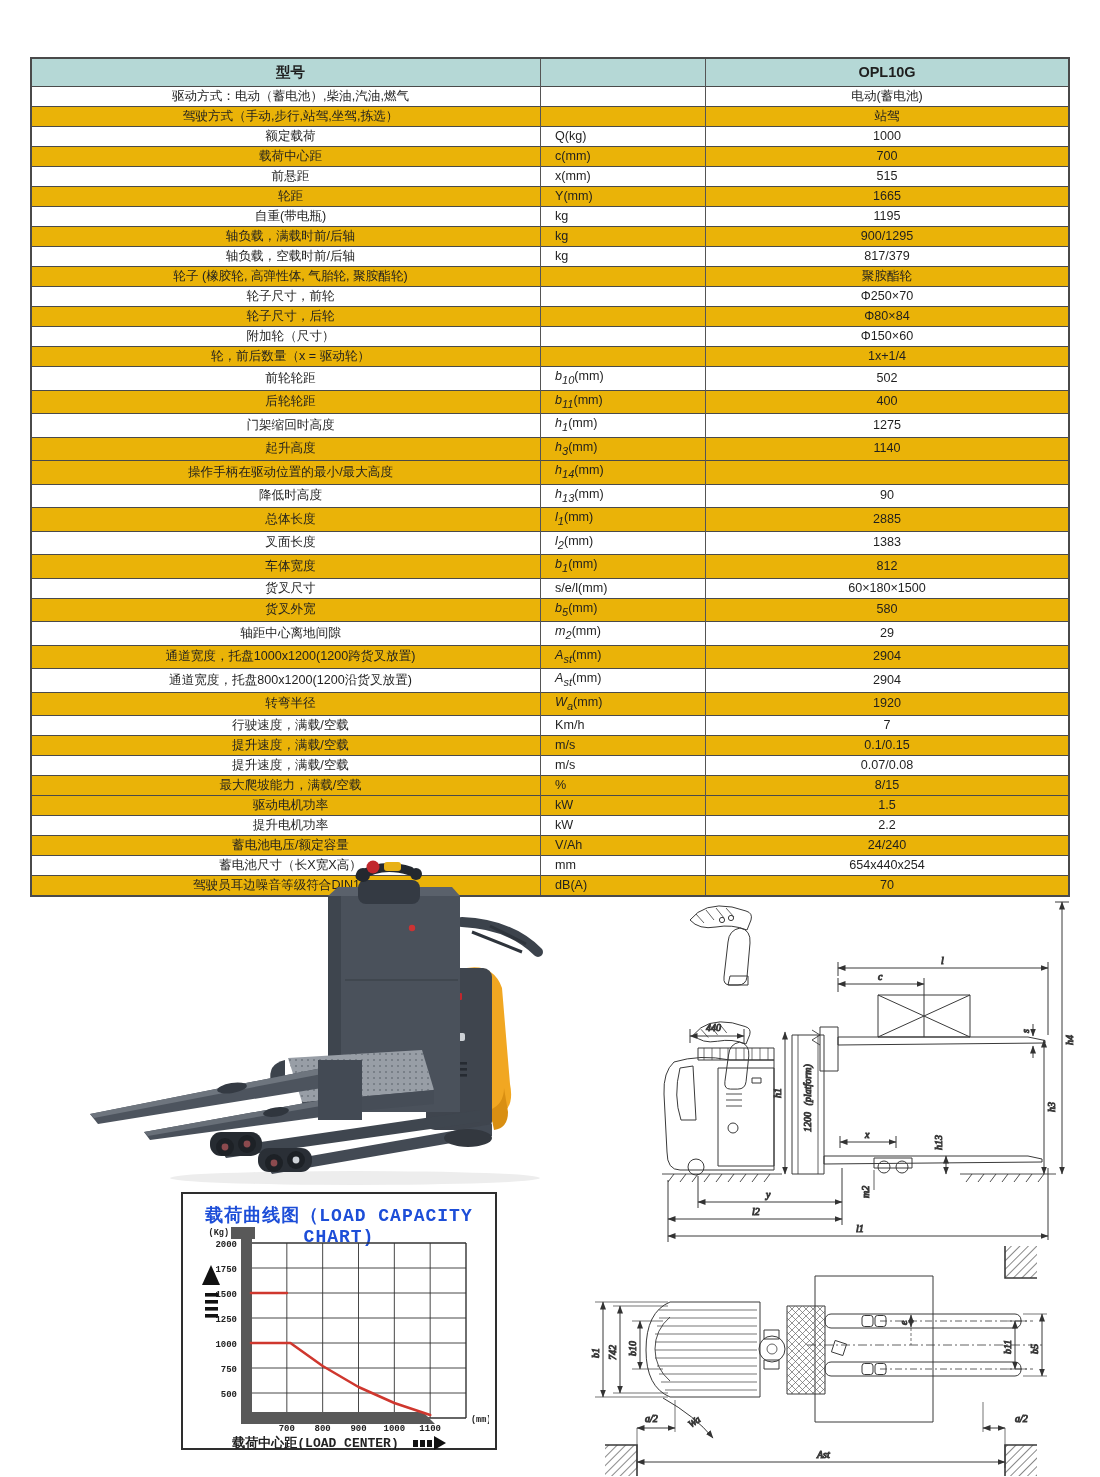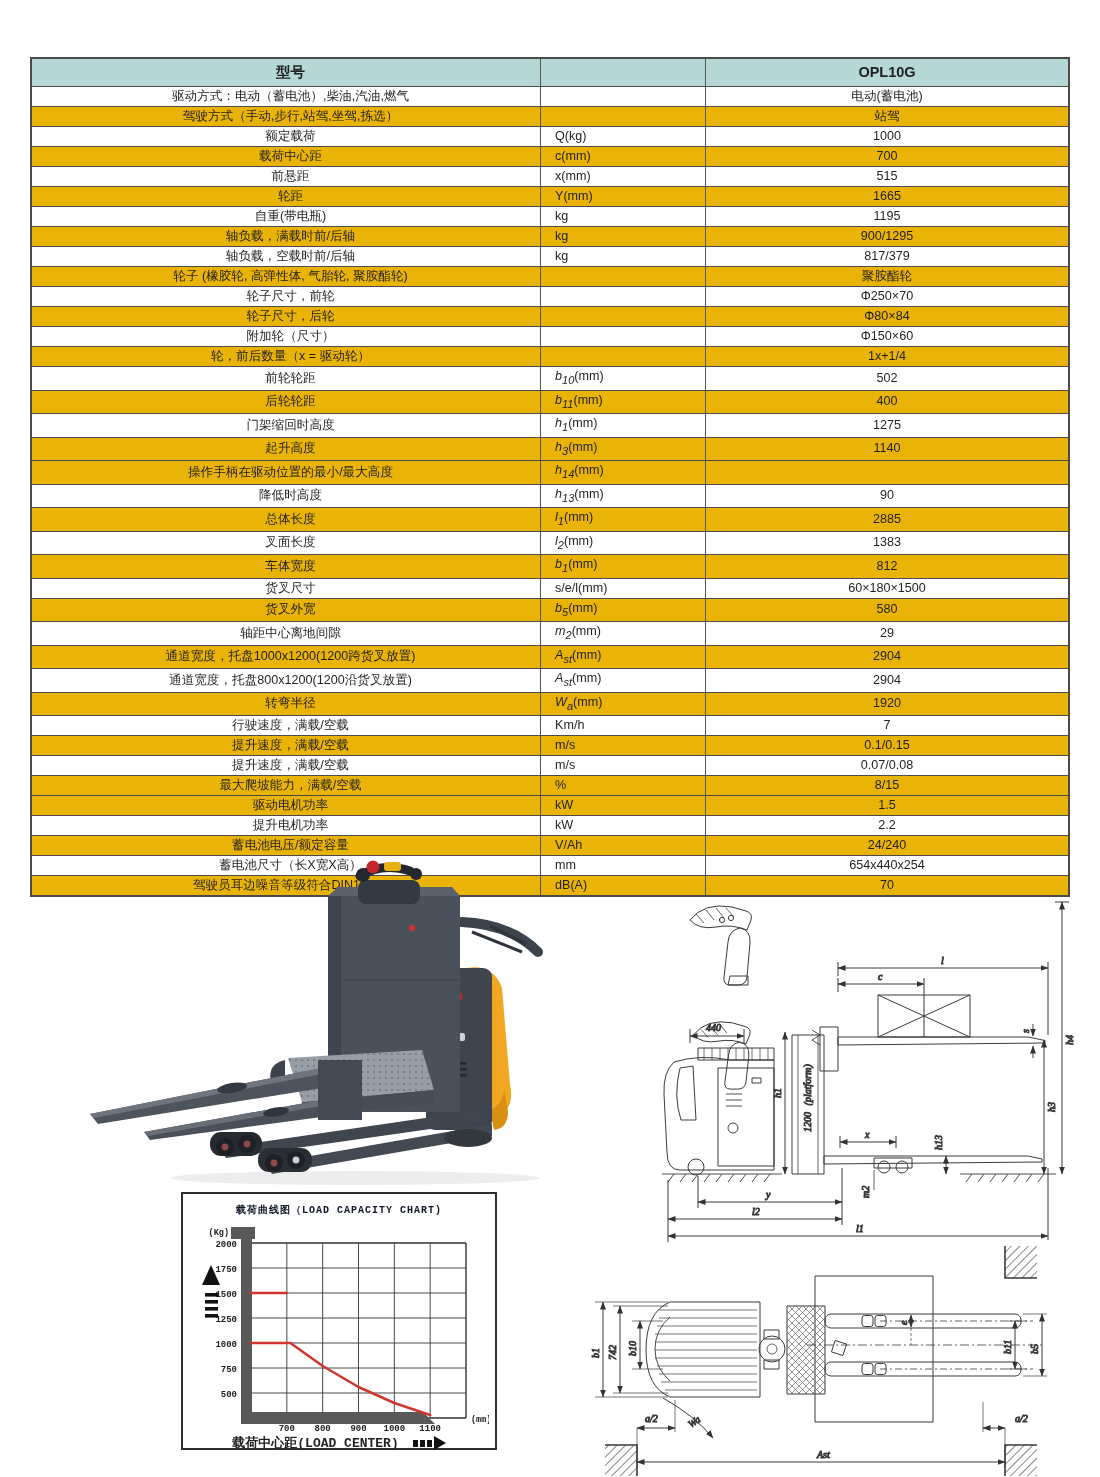--- a/index.html
+++ b/index.html
@@ -20,21 +20,21 @@
   .spec tr.head{background:#b5d8d6;}
   .spec tr.head td{height:27px;line-height:27px;font-size:14.5px;font-weight:700;
         border-top:none;}
   .spec sub{font-size:11px;}
 
   
   .chart-frame{position:absolute;left:181px;top:1192px;width:316px;height:258px;
         border:2px solid #2e2e2e;background:#fff;box-sizing:border-box;
         padding:9px 8px 4px 8px;}
   .chart-title{text-align:center;font-family:"Liberation Mono","DejaVu Sans Mono",monospace;
-        font-size:10px;font-weight:700;letter-spacing:1px;color:#0f172a;height:18px;}
+        font-size:18px;font-weight:700;letter-spacing:1px;color:#1d4ed8;height:18px;}
   .chart-xlabel{display:flex;align-items:center;justify-content:center;gap:14px;
         font-family:"Liberation Mono","DejaVu Sans Mono",monospace;font-size:13px;
         font-weight:700;color:#222;margin-top:0px;}
   .arrow-right{display:flex;align-items:center;gap:2px;}
   .arrow-right i{display:block;width:5px;height:7px;background:#111;}
   .arrow-right b{display:block;width:0;height:0;border-top:7px solid transparent;
         border-bottom:7px solid transparent;border-left:12px solid #111;}
 
   
   .lineart text{font-family:"Liberation Serif","DejaVu Serif",serif;

